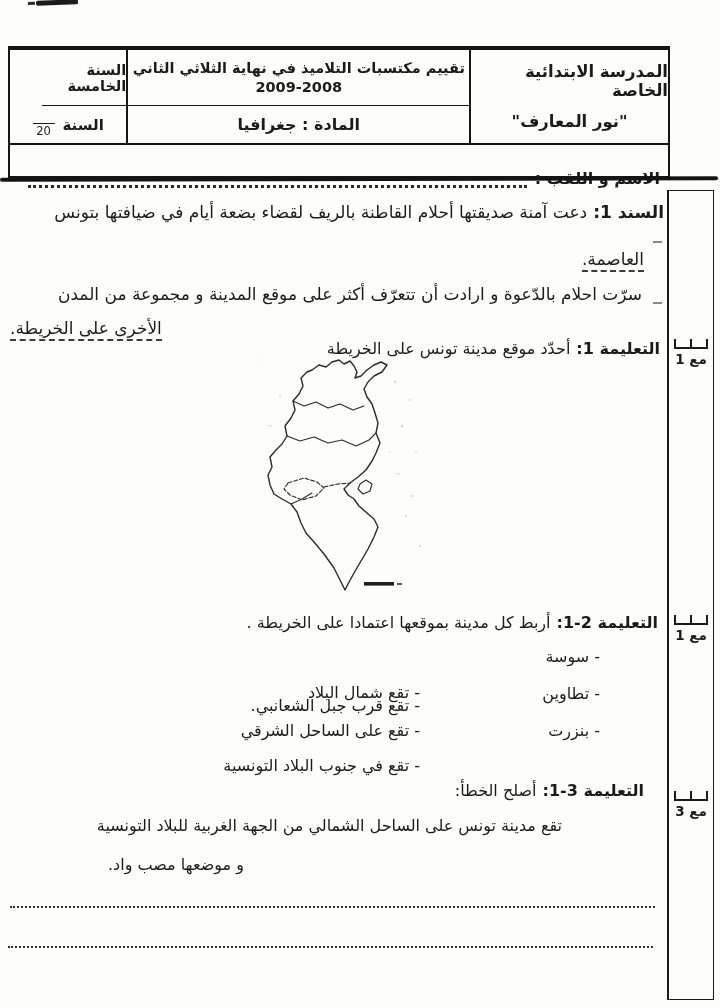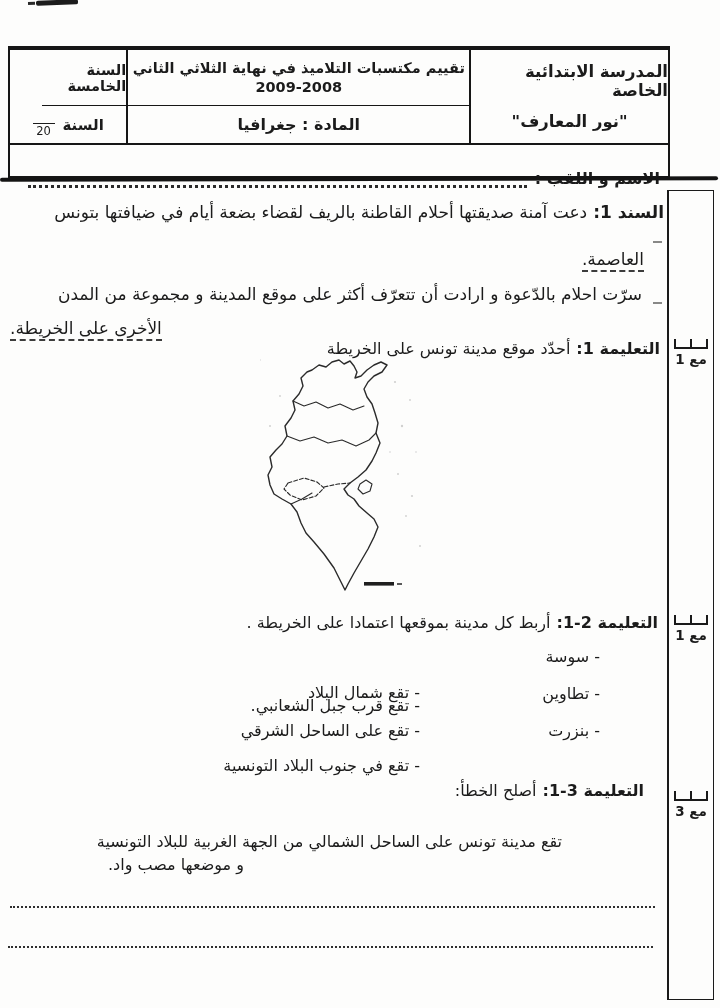--- a/index.html
+++ b/index.html
@@ -156,21 +156,21 @@
   <div class="match" style="top:721px; right:120px;">- بنزرت</div>
 
   <div class="match" style="top:647px; right:300px;margin-top:36px;">- تقع شمال البلاد</div>
   <div class="match" style="top:696px; right:300px;text-align:center;">- تقع قرب جبل الشعانبي.</div>
   <div class="match" style="top:721px; right:300px;">- تقع على الساحل الشرقي</div>
   <div class="match" style="top:756px; right:300px;">- تقع في جنوب البلاد التونسية</div>
 
   <div class="tline small" style="top:779px; right:76px;">
     <b>التعليمة 3-1:</b><span>أصلح الخطأ:</span>
   </div>
-  <div class="tline small" style="top:814px; right:158px;margin-top:16px;">تقع مدينة تونس على الساحل الشمالي من الجهة الغربية للبلاد التونسية</div>
+  <div class="tline small" style="top:814px; right:158px;">تقع مدينة تونس على الساحل الشمالي من الجهة الغربية للبلاد التونسية</div>
   <div class="tline small" style="top:853px; left:108px;">و موضعها مصب واد.</div>
 
   <div class="dotline" style="top:892px; left:10px; width:645px;"></div>
   <div class="dotline" style="top:932px; left:8px; width:645px;"></div>
 
   <div class="margin-col">
     <div class="mark" style="top:148px;">
       <div class="bracket">
           <i></i>
           <i></i>

